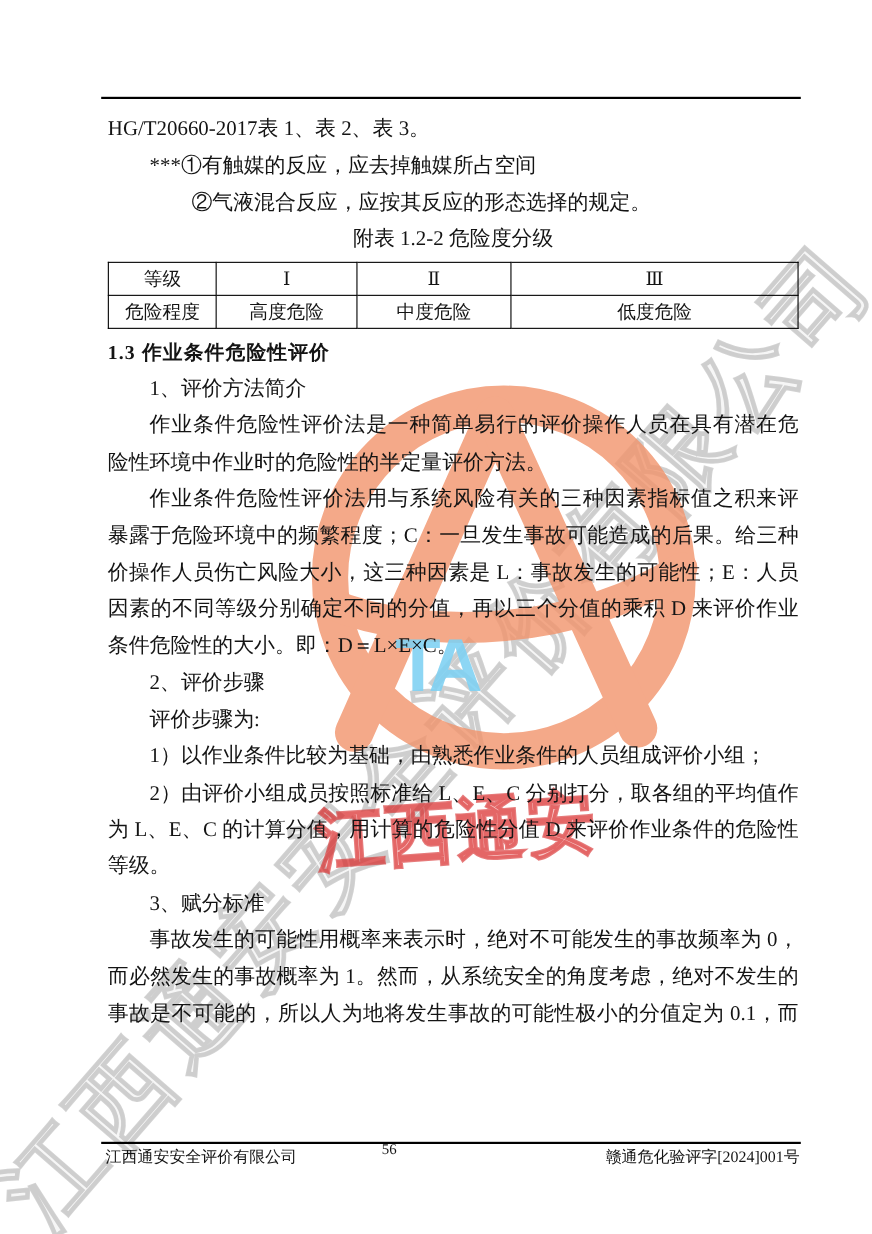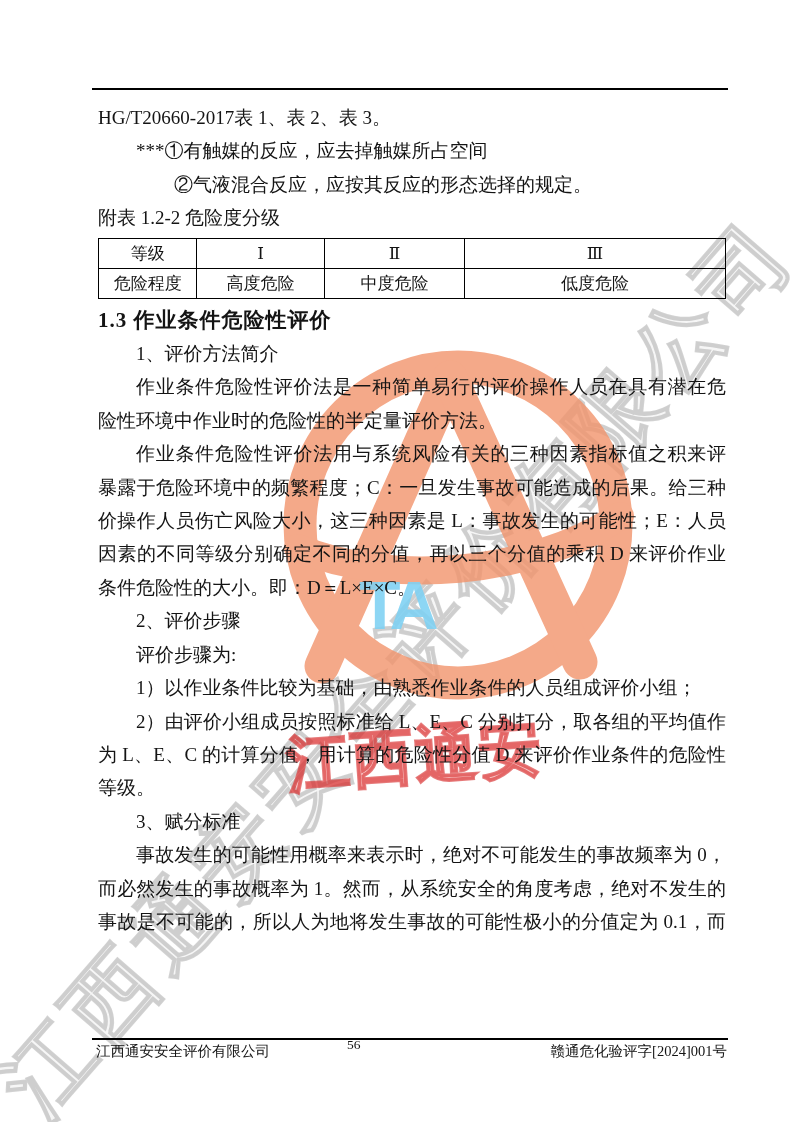--- a/index.html
+++ b/index.html
@@ -42,31 +42,31 @@
 
   
   .content {
     position:absolute; left:98px; top:101px; width:628px; z-index:1;
     font-size:19px; line-height:33.4px;
   }
   .line { min-height:33.4px; }
   .indent2 { padding-left:38px; }
   .indent4 { padding-left:76px; }
   .fill { text-align:justify; text-align-last:justify; }
-  .caption { }
+  .caption { text-align:center; }
 
   table.risk {
     width:100%; border-collapse:collapse; margin-top:3px;
     font-size:17px; line-height:29px; table-layout:fixed;
   }
   table.risk td { border:1.5px solid #000; height:29px; text-align:center; padding:0; overflow:hidden; }
   col.c1 { width:15.7%; } col.c2 { width:20.3%; } col.c3 { width:22.4%; } col.c4 { width:41.6%; }
 
   .section-heading {
-    margin-top:5px; font-weight:bold; font-size:21px; line-height:33.4px; letter-spacing:1px;
+    margin-top:5px; font-weight:bold; font-size:18px; line-height:33.4px; letter-spacing:1px;
   }
 </style>
 </head>
 <body>
 
 <div class="page">
 
   <div class="wm-layer">
     <div class="wm-company">江西通安安全评价有限公司</div>
 

